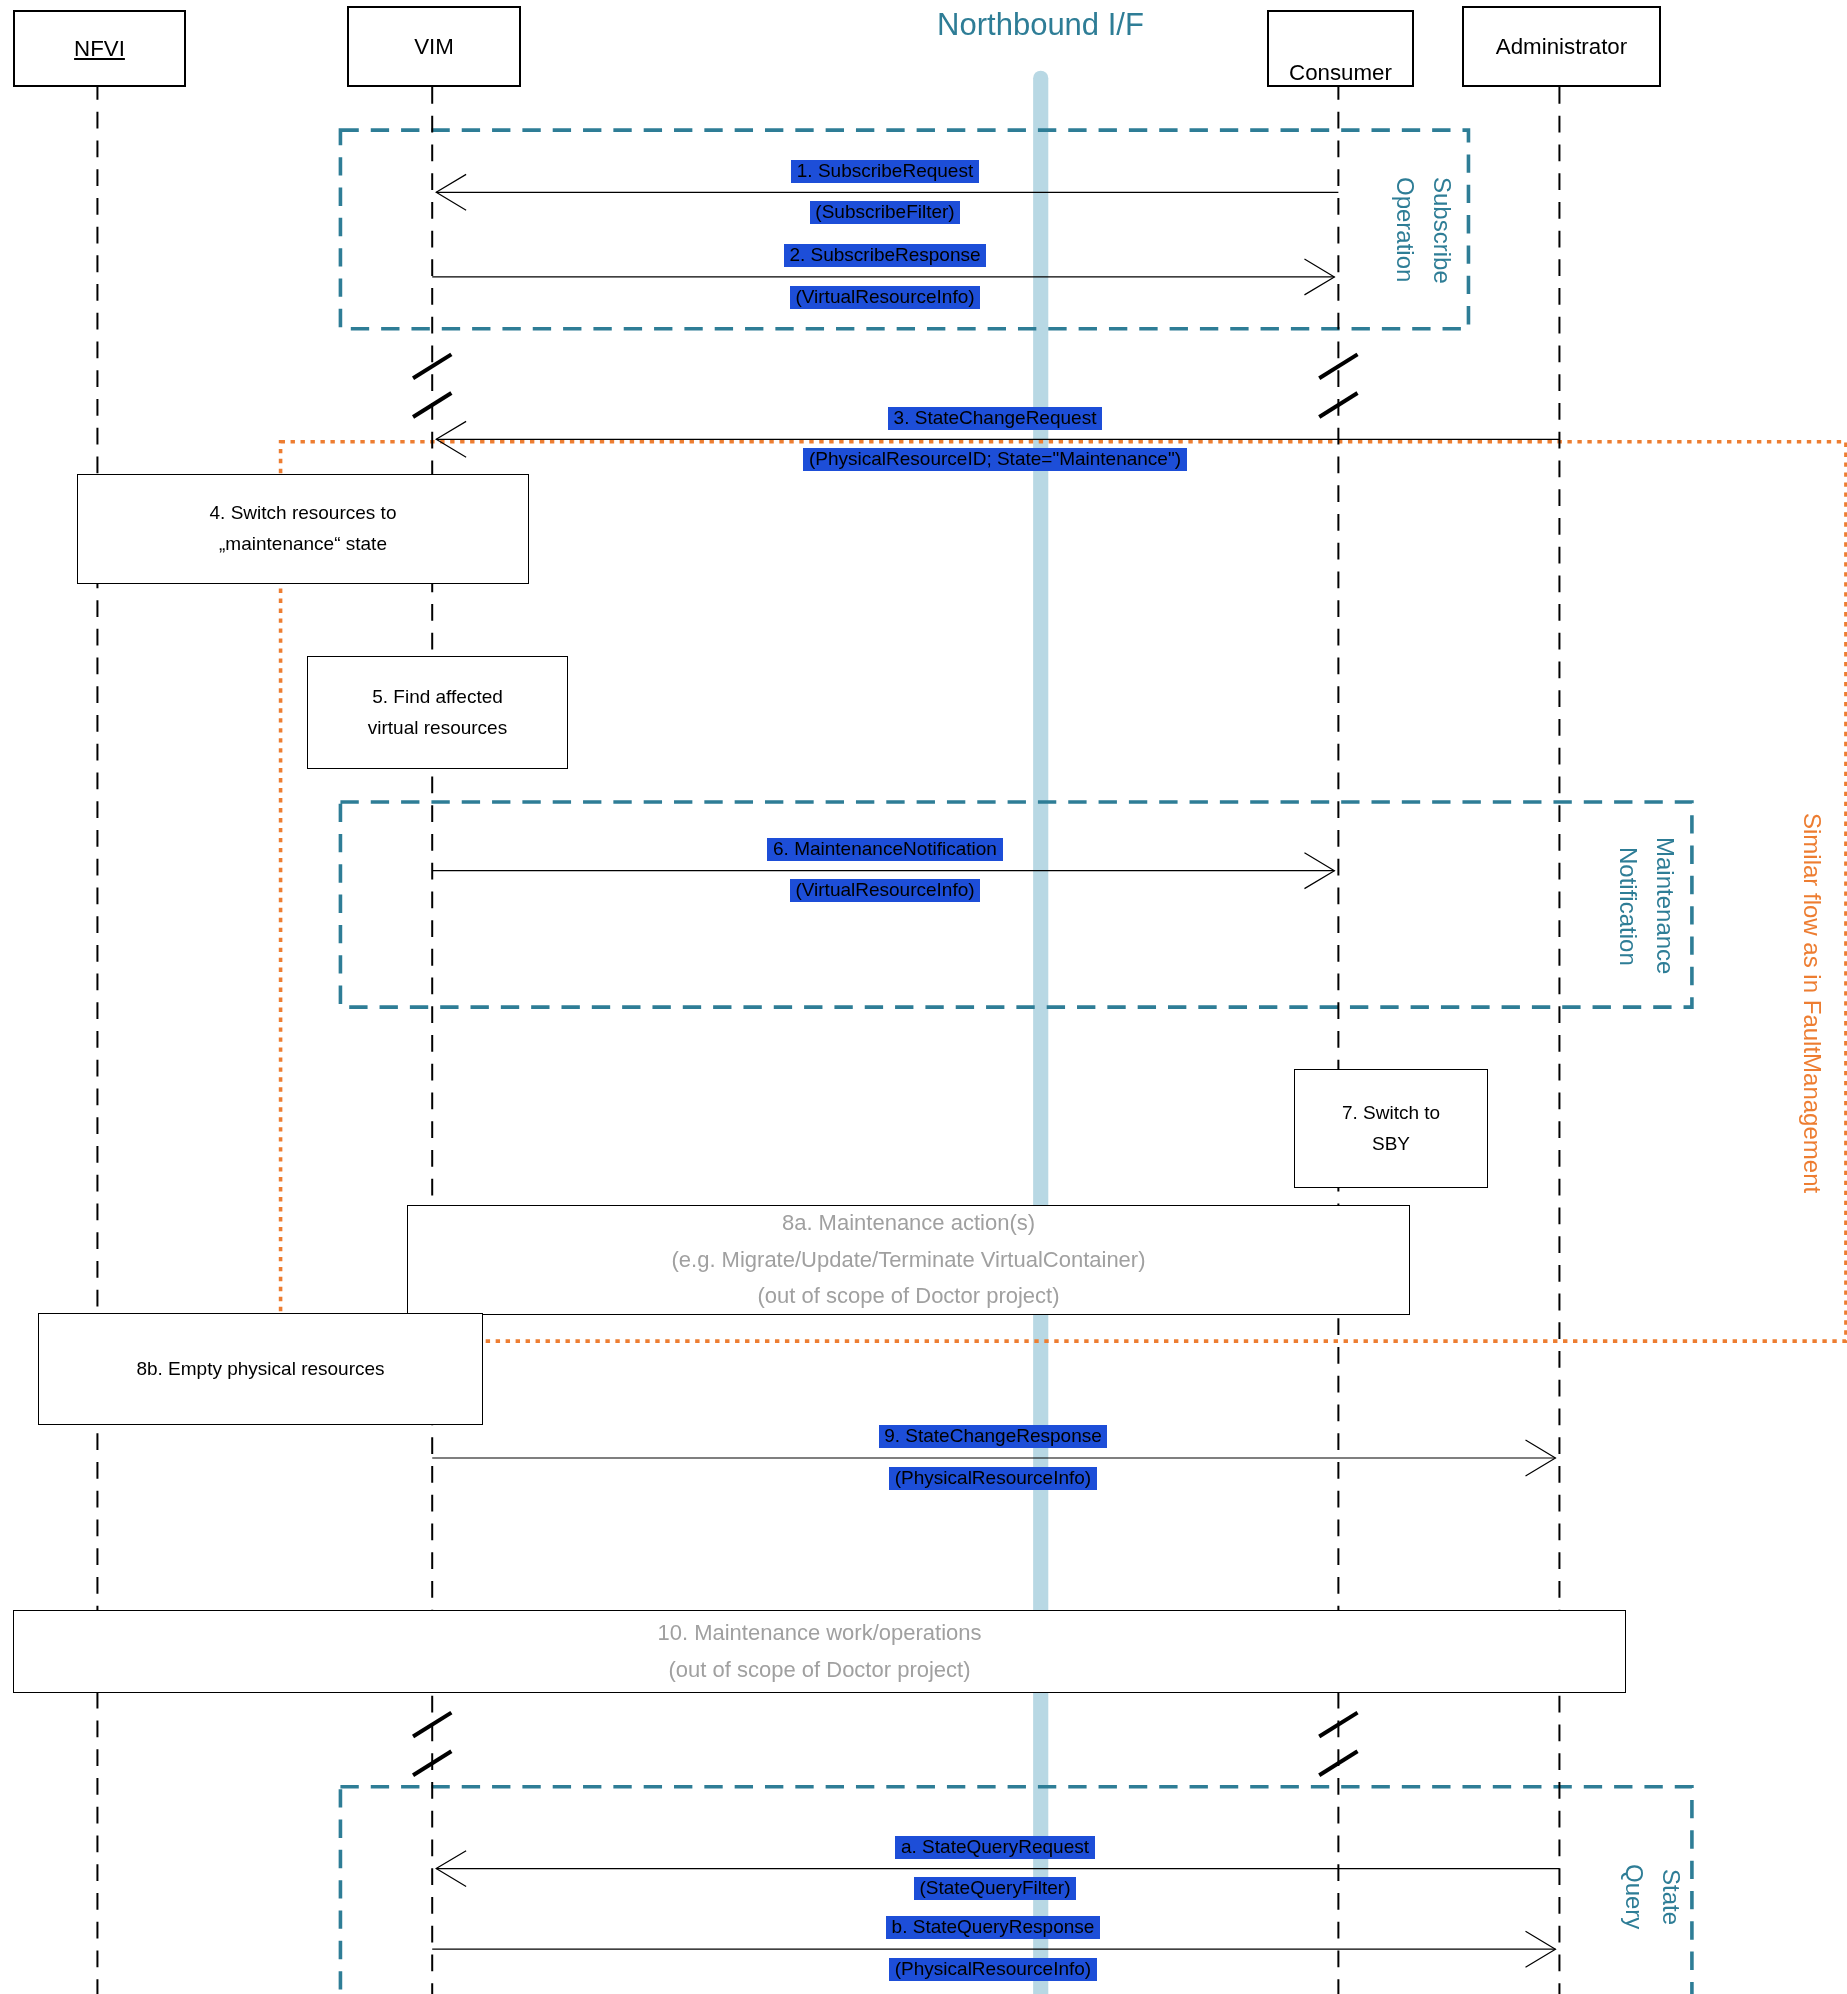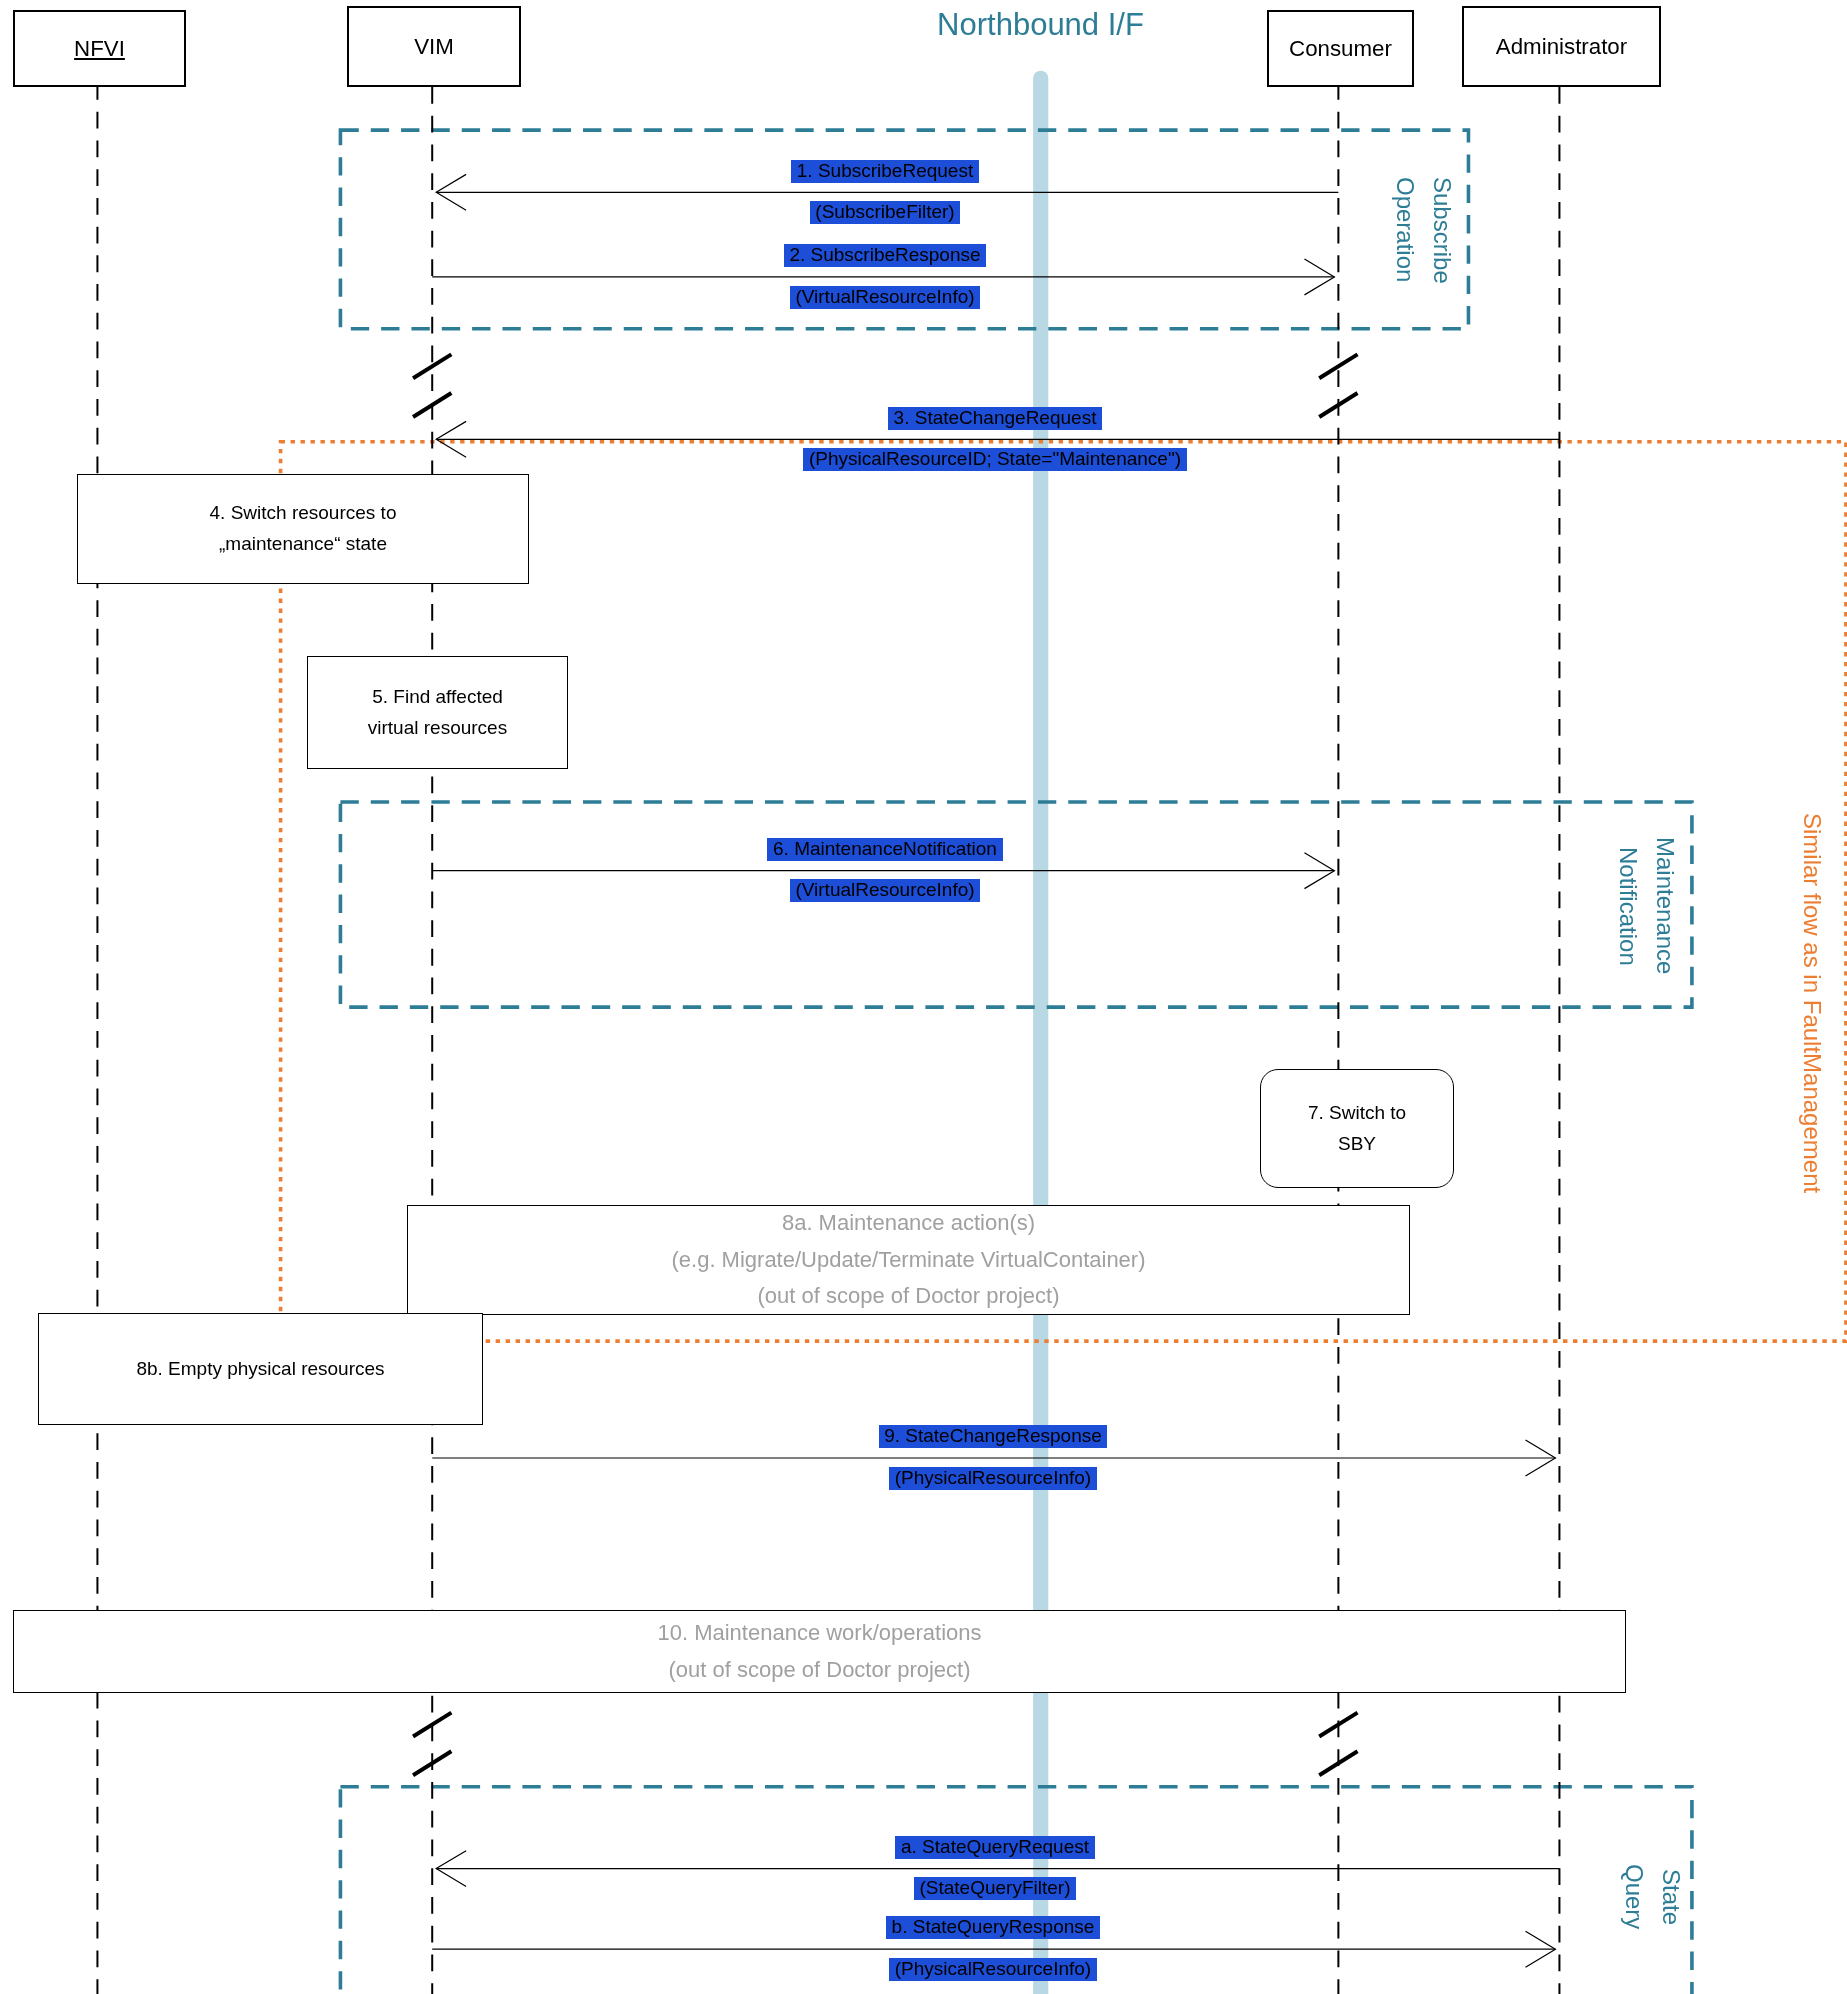--- a/index.html
+++ b/index.html
@@ -109,21 +109,21 @@
     </g>
   </svg>
 
   <div class="actor" style="left:13px;top:10.4px;width:169px;height:73px;">
     <span class="u">NFVI</span>
   </div>
   <div class="actor" style="left:347px;top:6.4px;width:170px;height:77px;">
     <span>VIM</span>
   </div>
   <div class="title">Northbound I/F</div>
-  <div class="actor" style="left:1267px;top:10.4px;width:143px;height:73px;">
+  <div class="actor" style="left:1267px;top:10.4px;width:143px;height:73px;align-items:flex-end;">
     <span>Consumer</span>
   </div>
   <div class="actor" style="left:1462px;top:6.4px;width:195px;height:77px;">
     <span>Administrator</span>
   </div>
 
   <div class="msg-line" style="left:546px;top:160px;"><span>1. SubscribeRequest</span></div>
   <div class="msg-line" style="left:546px;top:201px;"><span>(SubscribeFilter)</span></div>
 
   <div class="msg-line" style="left:546px;top:244px;"><span>2. SubscribeResponse</span></div>
@@ -147,21 +147,21 @@
   <div class="activity" style="left:29px;top:474px;width:450px;height:108px;margin-left:48px;">
     <div>4. Switch resources to</div>
     <div>„maintenance“ state</div>
   </div>
 
   <div class="activity" style="left:307px;top:656px;width:259px;height:111px;">
     <div>5. Find affected</div>
     <div>virtual resources</div>
   </div>
 
-  <div class="activity" style="left:1260px;top:1069px;width:192px;height:117px;border-radius:18px;">
+  <div class="activity" style="left:1294px;top:1069px;width:192px;height:117px;">
     <div>7. Switch to</div>
     <div>SBY</div>
   </div>
 
   <div class="activity thin small gray" style="left:407px;top:1205px;width:1001px;height:108px;">
     <div>8a. Maintenance action(s)</div>
     <div>(e.g. Migrate/Update/Terminate VirtualContainer)</div>
     <div>(out of scope of Doctor project)</div>
   </div>
 

